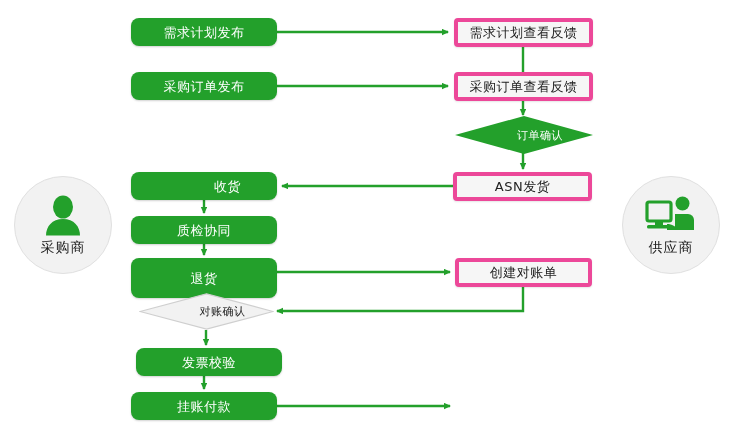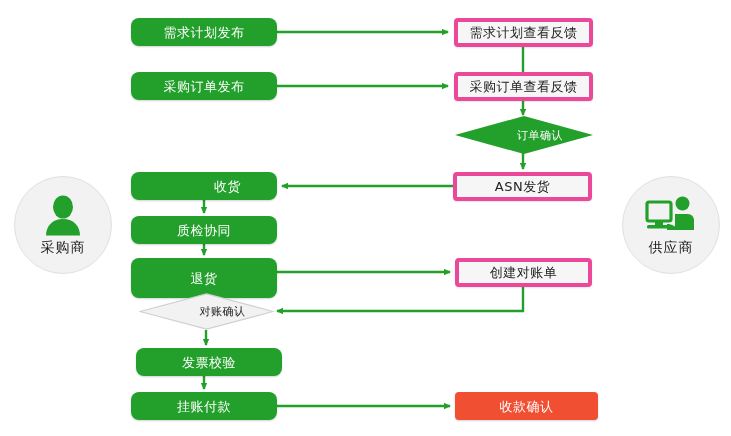--- a/index.html
+++ b/index.html
@@ -187,15 +187,14 @@
     <svg width="135" height="37" viewBox="0 0 135 37" aria-hidden="true">
       <polygon points="67.5,0.8 134,18.5 67.5,36.2 1,18.5" fill="#f2f2f2" stroke="#cfcfcf" stroke-width="1.2"></polygon>
     </svg>
     <span class="diamond-label">对账确认</span>
   </div>
 
   <div class="node node-green" style="left:136px; top:348px; width:146px; height:28px;">发票校验</div>
 
   <div class="node node-green" style="left:131px; top:392px; width:146px; height:28px;">挂账付款</div>
 
-  <div class="node node-red" style="left:455px; top:392px; width:143px; height:28px;">收款确认</div>
 
 </div>
 
 </body></html>

